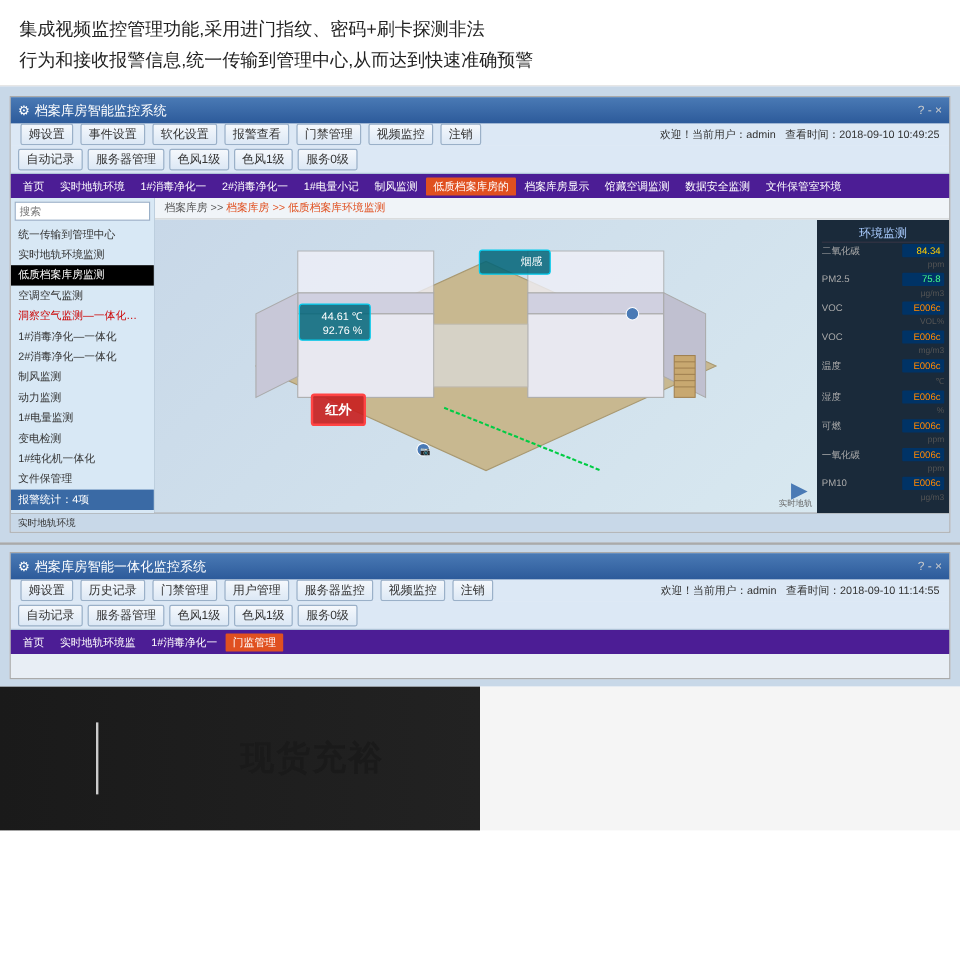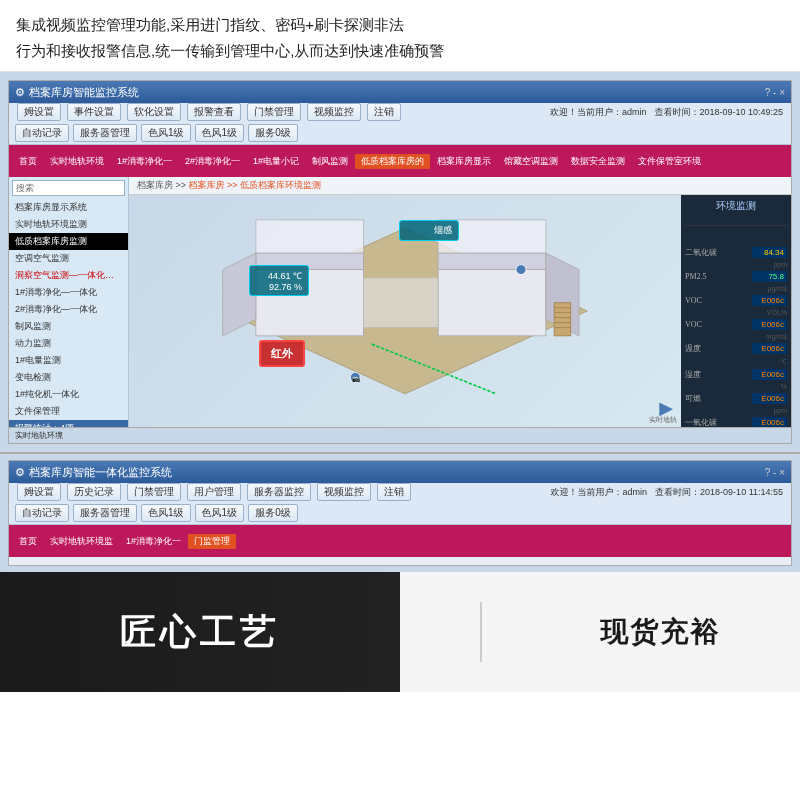--- a/index.html
+++ b/index.html
@@ -73,25 +73,25 @@
       background: linear-gradient(to bottom, #f5f8fc, #dce8f5);
       border: 1px solid #9ab0c8;
       border-radius: 2px;
       padding: 1px 6px;
       font-size: 10px;
       color: #333;
       cursor: pointer;
     }
 
     .window-nav {
-      background: #be185d;
+      background: #4c1d95;
       height: 20px;
       display: flex;
       align-items: center;
-      padding: 16px 4px;
+      padding: 4px 4px;
       gap: 1px;
       flex-shrink: 0;
     }
     .nav-item {
       padding: 1px 6px;
       font-size: 9px;
       color: #fff;
       cursor: pointer;
       border-radius: 1px;
       white-space: nowrap;
@@ -223,32 +223,32 @@
       color: #fff;
       font-size: 9px;
       padding: 4px;
       flex-shrink: 0;
       overflow-y: auto;
     }
     .env-title {
       color: #aaccff;
       font-size: 10px;
       text-align: center;
-      margin-bottom: 20px;
+      margin-bottom: 0;
       border-bottom: 1px solid #334;
-      padding-bottom: 12px;
+      padding-bottom: 0;
     }
     .env-row {
       display: flex;
       justify-content: space-between;
       align-items: center;
       margin-bottom: 2px;
       padding: 1px 0;
     }
-    .env-label { color: #aaa; font-size: 8px; font-family: Liberation Serif, serif; }
+    .env-label { color: #aaa; font-size: 8px; }
     .env-value {
       background: #003366;
       color: #00aaff;
       padding: 1px 3px;
       border-radius: 1px;
       font-size: 8px;
       min-width: 35px;
       text-align: right;
     }
     .env-value.green { color: #44ff88; }
@@ -405,21 +405,21 @@
       <span class="nav-item">数据安全监测</span>
       <span class="nav-item">文件保管室环境</span>
     </div>
 
     <div class="window-content-area">
 
       <div class="sidebar">
         <div class="sidebar-search">
           <input type="text" placeholder="搜索" style="">
         </div>
-        <div class="sidebar-tree-item">档案库房显示系统</div>
+        <div class="sidebar-tree-item">统一传输到管理中心</div>
         <div class="sidebar-tree-item">实时地轨环境监测</div>
         <div class="sidebar-tree-item selected">低质档案库房监测</div>
         <div class="sidebar-tree-item">空调空气监测</div>
         <div class="sidebar-tree-item red">洞察空气监测—一体化监测</div>
         <div class="sidebar-tree-item">1#消毒净化—一体化</div>
         <div class="sidebar-tree-item">2#消毒净化—一体化</div>
         <div class="sidebar-tree-item">制风监测</div>
         <div class="sidebar-tree-item">动力监测</div>
         <div class="sidebar-tree-item">1#电量监测</div>
         <div class="sidebar-tree-item">变电检测</div>
@@ -608,22 +608,19 @@
       <span class="nav-item">首页</span>
       <span class="nav-item">实时地轨环境监</span>
       <span class="nav-item">1#消毒净化一</span>
       <span class="nav-item active">门监管理</span>
     </div>
 
   </div>
 </div>
 
 <div class="bottom-banner">
-  <div class="banner-left">
-    <span class="banner-text-large">匠心工艺</span>
-  </div>
   <div class="banner-right">
     <div class="banner-divider"></div>
     <div class="banner-right-item">
       <div class="banner-right-text">现货充裕</div>
     </div>
   </div>
 </div>
 
 </body></html>

